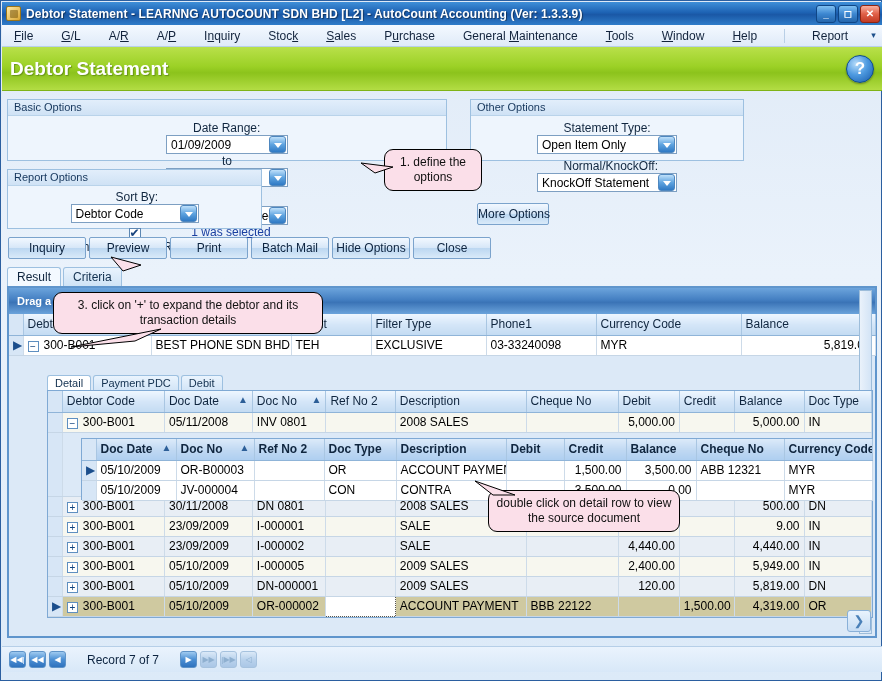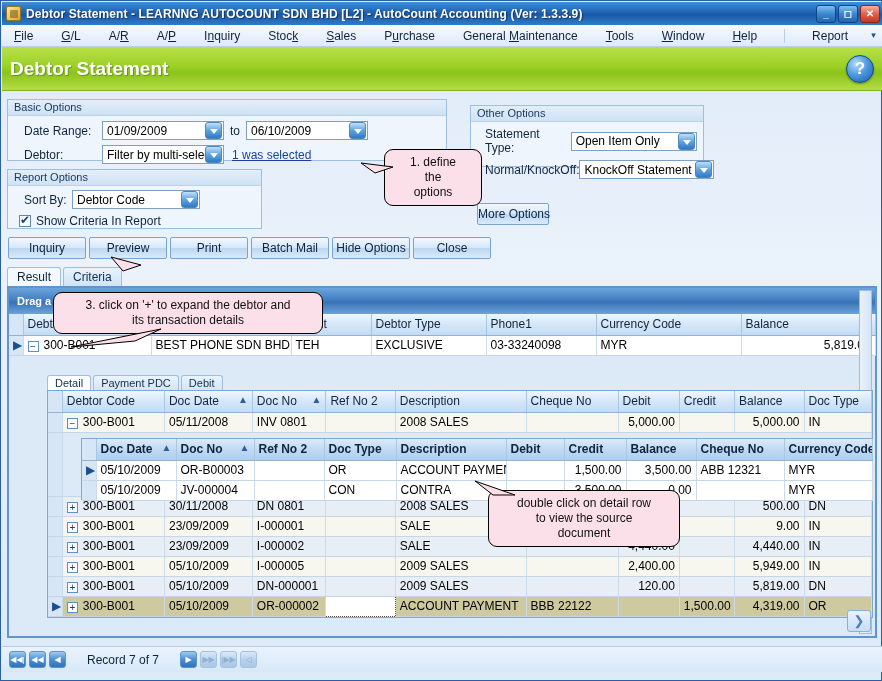--- a/index.html
+++ b/index.html
@@ -82,21 +82,21 @@
   .optzone { position:absolute; left:1px; top:90px; width:880px; height:170px; }
 
   .group { position:absolute; border:1px solid #9dc0e0; background:#eef5fd; }
   .group-hdr {
     height:16px; background:linear-gradient(180deg,#e2eefb 0%,#cfe2f5 100%);
     border-bottom:1px solid #b9d3ea; font-size:11px; color:#15365c;
     padding:1px 0 0 6px;
   }
   .group-body { padding:5px 6px 6px 6px; position:relative; }
 
-  .row { display:flex; align-items:center; margin-bottom:5px; }
+  .row { display:flex; align-items:center; margin-bottom:5px;flex-direction:column; }
   .lbl { font-size:12px; color:#10263f; }
 
   .combo {
     display:inline-flex; align-items:center; background:#fff;
     border:1px solid #7d9fc2; height:19px; position:relative;
   }
   .combo .val { padding:0 3px 0 4px; font-size:12px; flex:1 1 auto; white-space:nowrap; overflow:hidden; }
   .combo .arrow {
     width:17px; height:17px; margin:0 1px 0 0; flex:0 0 auto;
     background:linear-gradient(180deg,#bfe0fa 0%,#5fa4e0 50%,#2f79c4 100%);
@@ -184,21 +184,21 @@
   .innerwrap { position:absolute; left:80px; top:437px; width:792px; height:62px; border:1px solid #7fa9d4; background:#fff; }
   table.lvl2 th {
     background:linear-gradient(180deg,#dceaf9 0%,#bfd8f2 55%,#aecef0 100%);
     font-weight:bold; font-size:12px;
   }
   table.lvl2 td { background:#fff; }
 
   
   .callout {
     position:absolute; background:#fbdfe9; border:1px solid #000; border-radius:9px;
-    font-size:12px; color:#111; text-align:center; padding:5px 24px; line-height:15px;
+    font-size:12px; color:#111; text-align:center; padding:5px 4px; line-height:15px;
     z-index:40;
   }
   .tail { position:absolute; z-index:41; }
 
   
   .navbar {
     position:absolute; left:1px; top:645px; width:880px; height:26px;
     background:linear-gradient(180deg,#eaf3fd 0%,#d8e8f8 100%);
     border-top:1px solid #b6cfe8; display:flex; align-items:center; padding-left:7px; gap:3px;
   }
@@ -296,21 +296,21 @@
             <span class="arrow"></span>
           </span>
         </div>
         <div class="row" style="margin-bottom:4px; padding-left:5px;">
           <span class="chk"></span>
           <span class="lbl">Show Criteria In Report</span>
         </div>
       </div>
     </div>
 
-    <div class="group" style="left:468px; top:14px; width:234px; height:62px;">
+    <div class="group" style="left:468px; top:8px; width:274px; height:62px;">
       <div class="group-hdr">Other Options</div>
       <div class="group-body">
         <div class="row">
           <span class="lbl" style="width:103px; padding-left:8px;">Statement Type:</span>
           <span class="combo" style="width:140px;">
             <span class="val">Open Item Only</span>
             <span class="arrow"></span>
           </span>
         </div>
         <div class="row" style="margin-bottom:0;">
@@ -353,21 +353,21 @@
           <col style="width:110px">
           <col style="width:145px">
           <col style="width:134px">
       </colgroup>
       <thead>
       <tr>
         <th class="rowmark"></th>
         <th><span>Debtor N...</span><span class="sortarr">▲</span></th>
         <th>Company Name</th>
         <th>Agent</th>
-        <th>Debtor Type</th>
+        <th>Filter Type</th>
         <th>Phone1</th>
         <th>Currency Code</th>
         <th>Balance</th>
       </tr>
       </thead>
       <tbody>
       <tr class="masterrow">
         <td class="rowmark">▶</td>
         <td>
           <span class="expander">−</span><span>300-B001</span>

